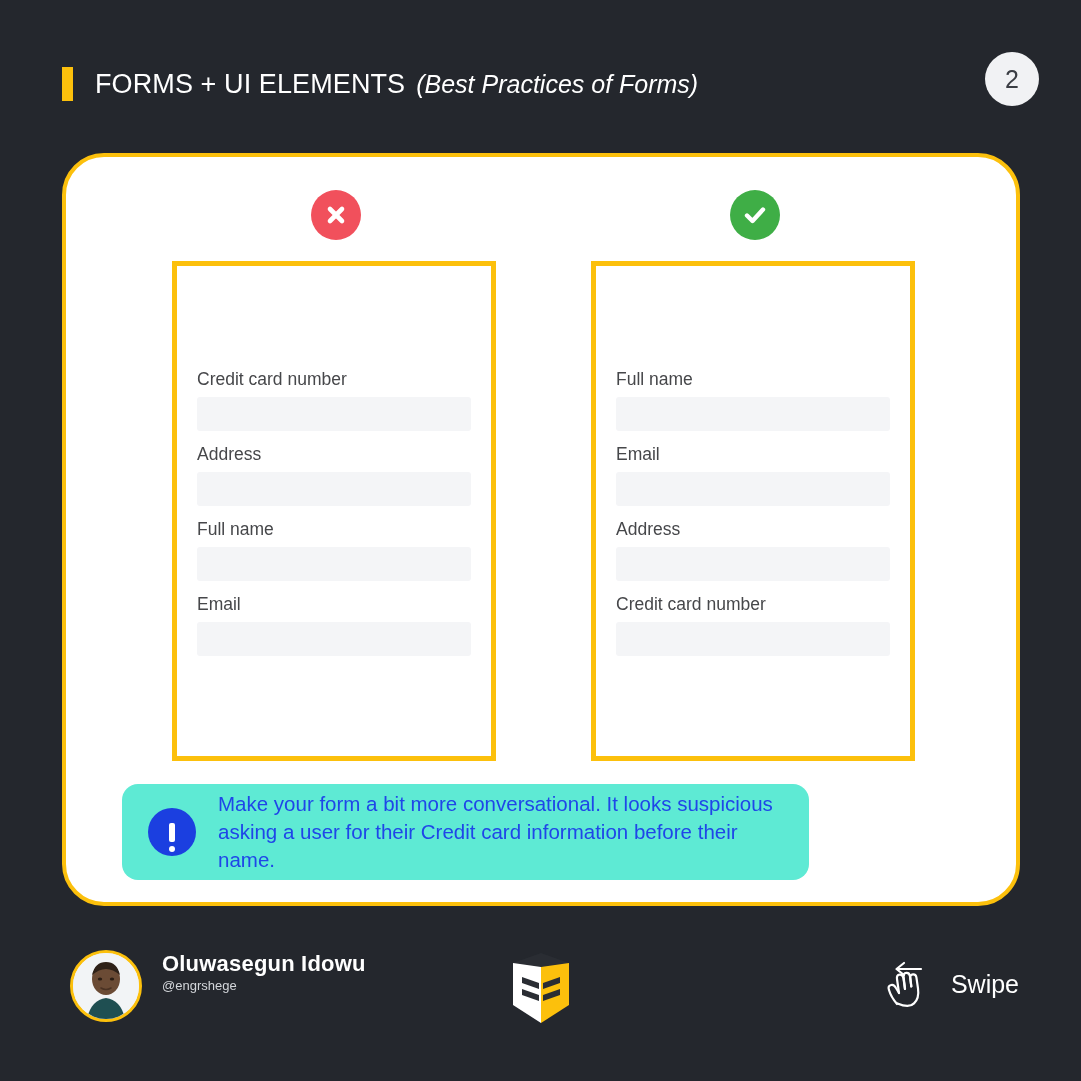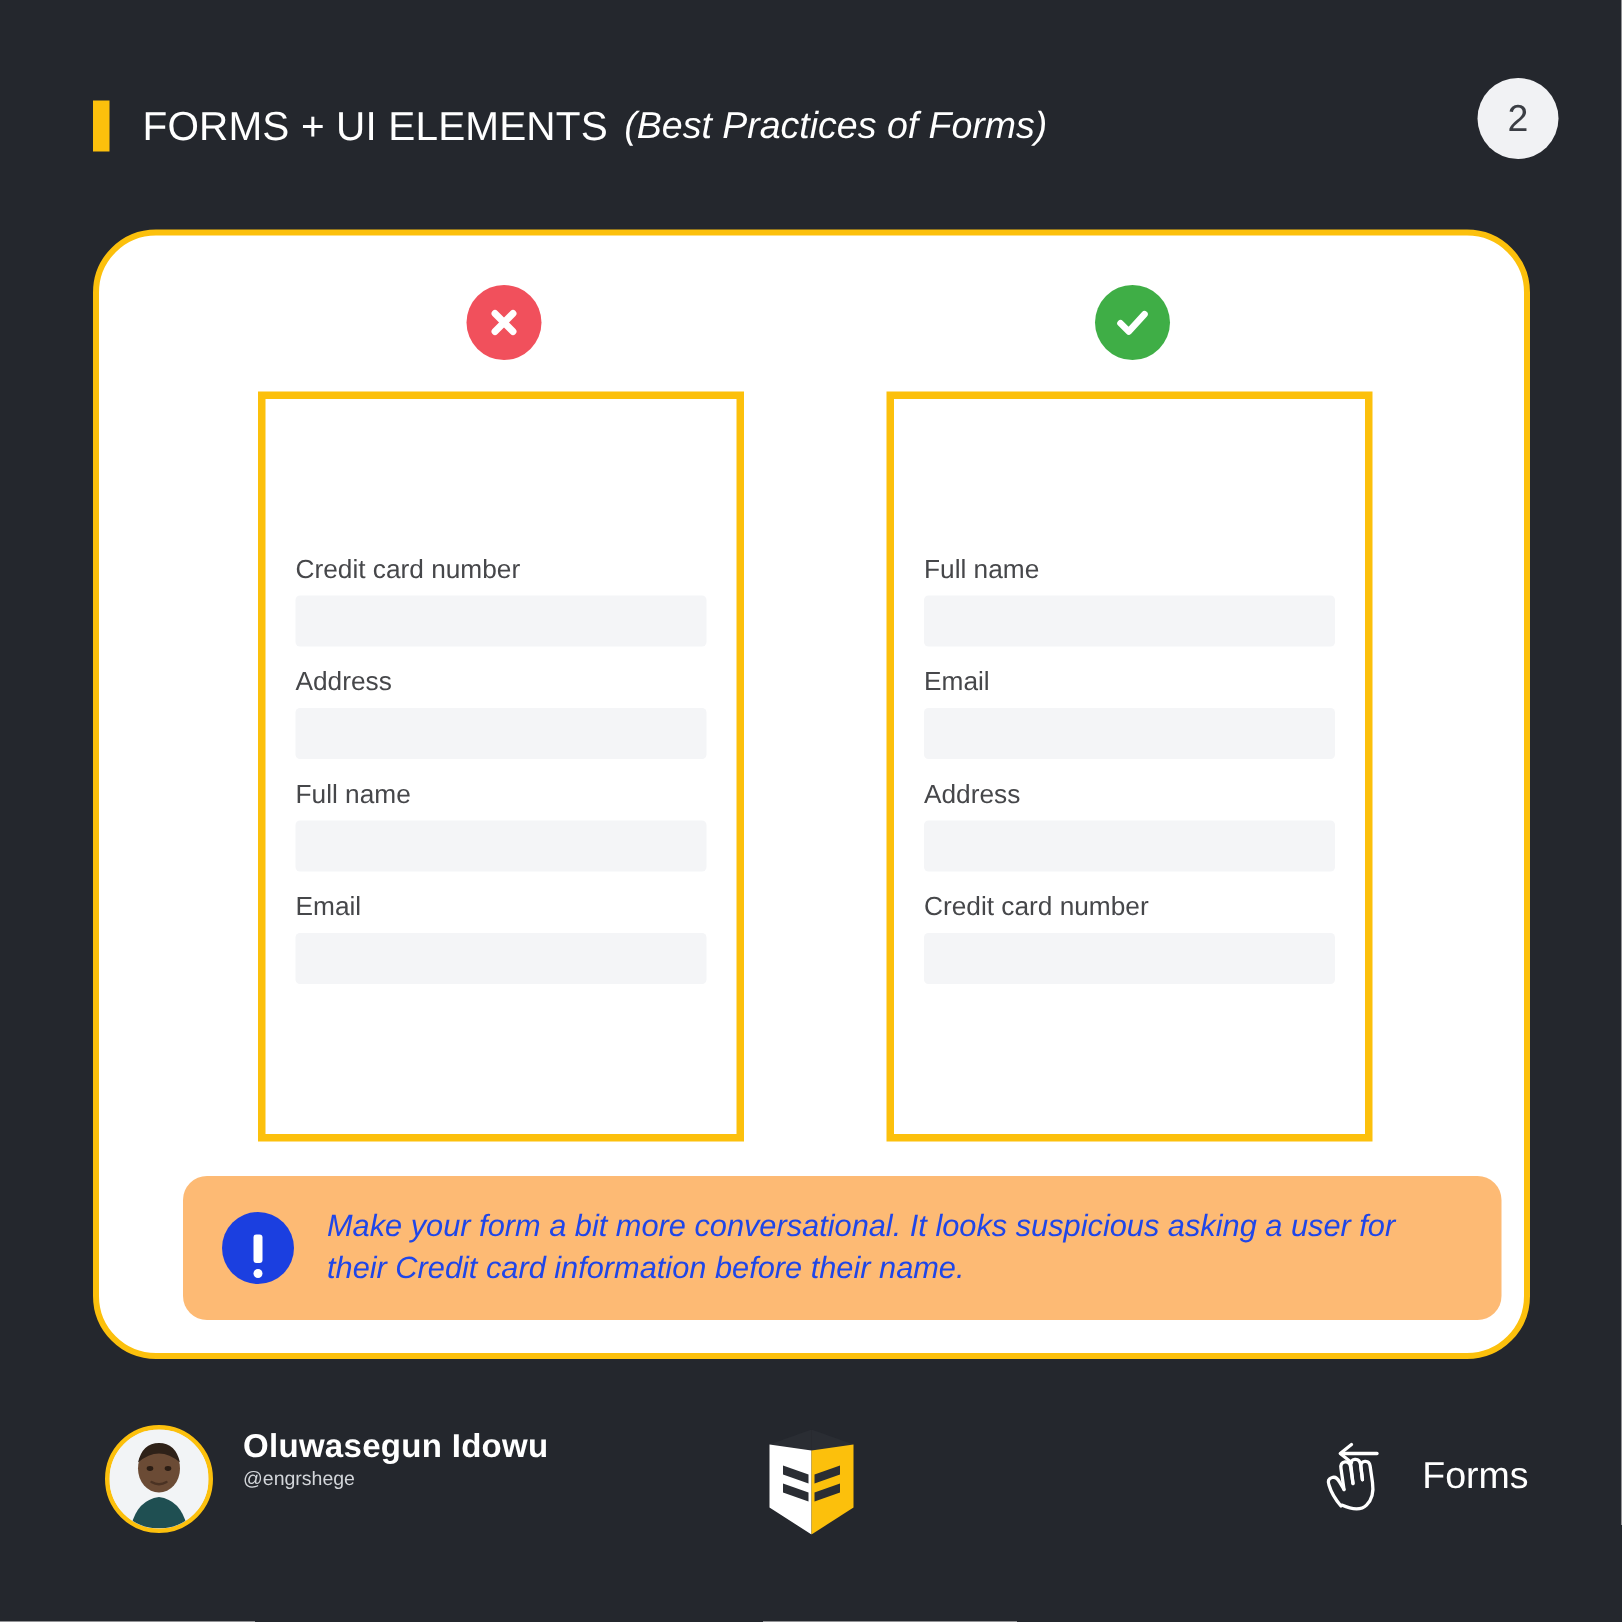--- a/index.html
+++ b/index.html
@@ -130,28 +130,27 @@
     background: #f4f5f7;
     border-radius: 3px;
     width: 100%;
   }
 
   
   .callout {
     position: absolute;
     left: 56px;
     top: 627px;
-    width: 879px;
+    width: 687px;
     height: 96px;
-    background: #fdba74;
+    background: #5eead4;
     border-radius: 16px;
     display: flex;
     align-items: center;
     padding: 0 26px;
-    font-style: italic;
   }
   .callout-icon {
     flex: 0 0 auto;
     width: 48px;
     height: 48px;
     border-radius: 50%;
     background: #1b3fe0;
     display: flex;
     align-items: center;
     justify-content: center;
@@ -361,16 +360,16 @@
         <g fill="none" stroke="#ffffff" stroke-width="2.2" stroke-linecap="round" stroke-linejoin="round">
           <path d="M38 11 L14 11"></path>
           <path d="M21 5 L13.5 11 L21 17"></path>
           <path d="M14 46 q-6 -7 -8 -14 q-1.5 -4 2 -5 q3 -1 5 3 l3 5"></path>
           <path d="M16 35 l-2 -14 q-0.6 -4 2.6 -4.4 q3.2 -0.4 3.8 3.4 l1.6 11"></path>
           <path d="M22 31 l-1.4 -12 q-0.5 -3.8 2.7 -4.1 q3.2 -0.3 3.7 3.5 l1.3 10"></path>
           <path d="M28.3 28.5 l-1 -8.5 q-0.4 -3.4 2.6 -3.7 q3 -0.3 3.5 3.1 l1.6 11 q1.4 10 -4 15 q-5 5 -16.5 0"></path>
         </g>
       </svg>
     </div>
-    <div class="swipe-label">Forms</div>
+    <div class="swipe-label">Swipe</div>
   </div>
 
 </div>
 
 </body></html>

